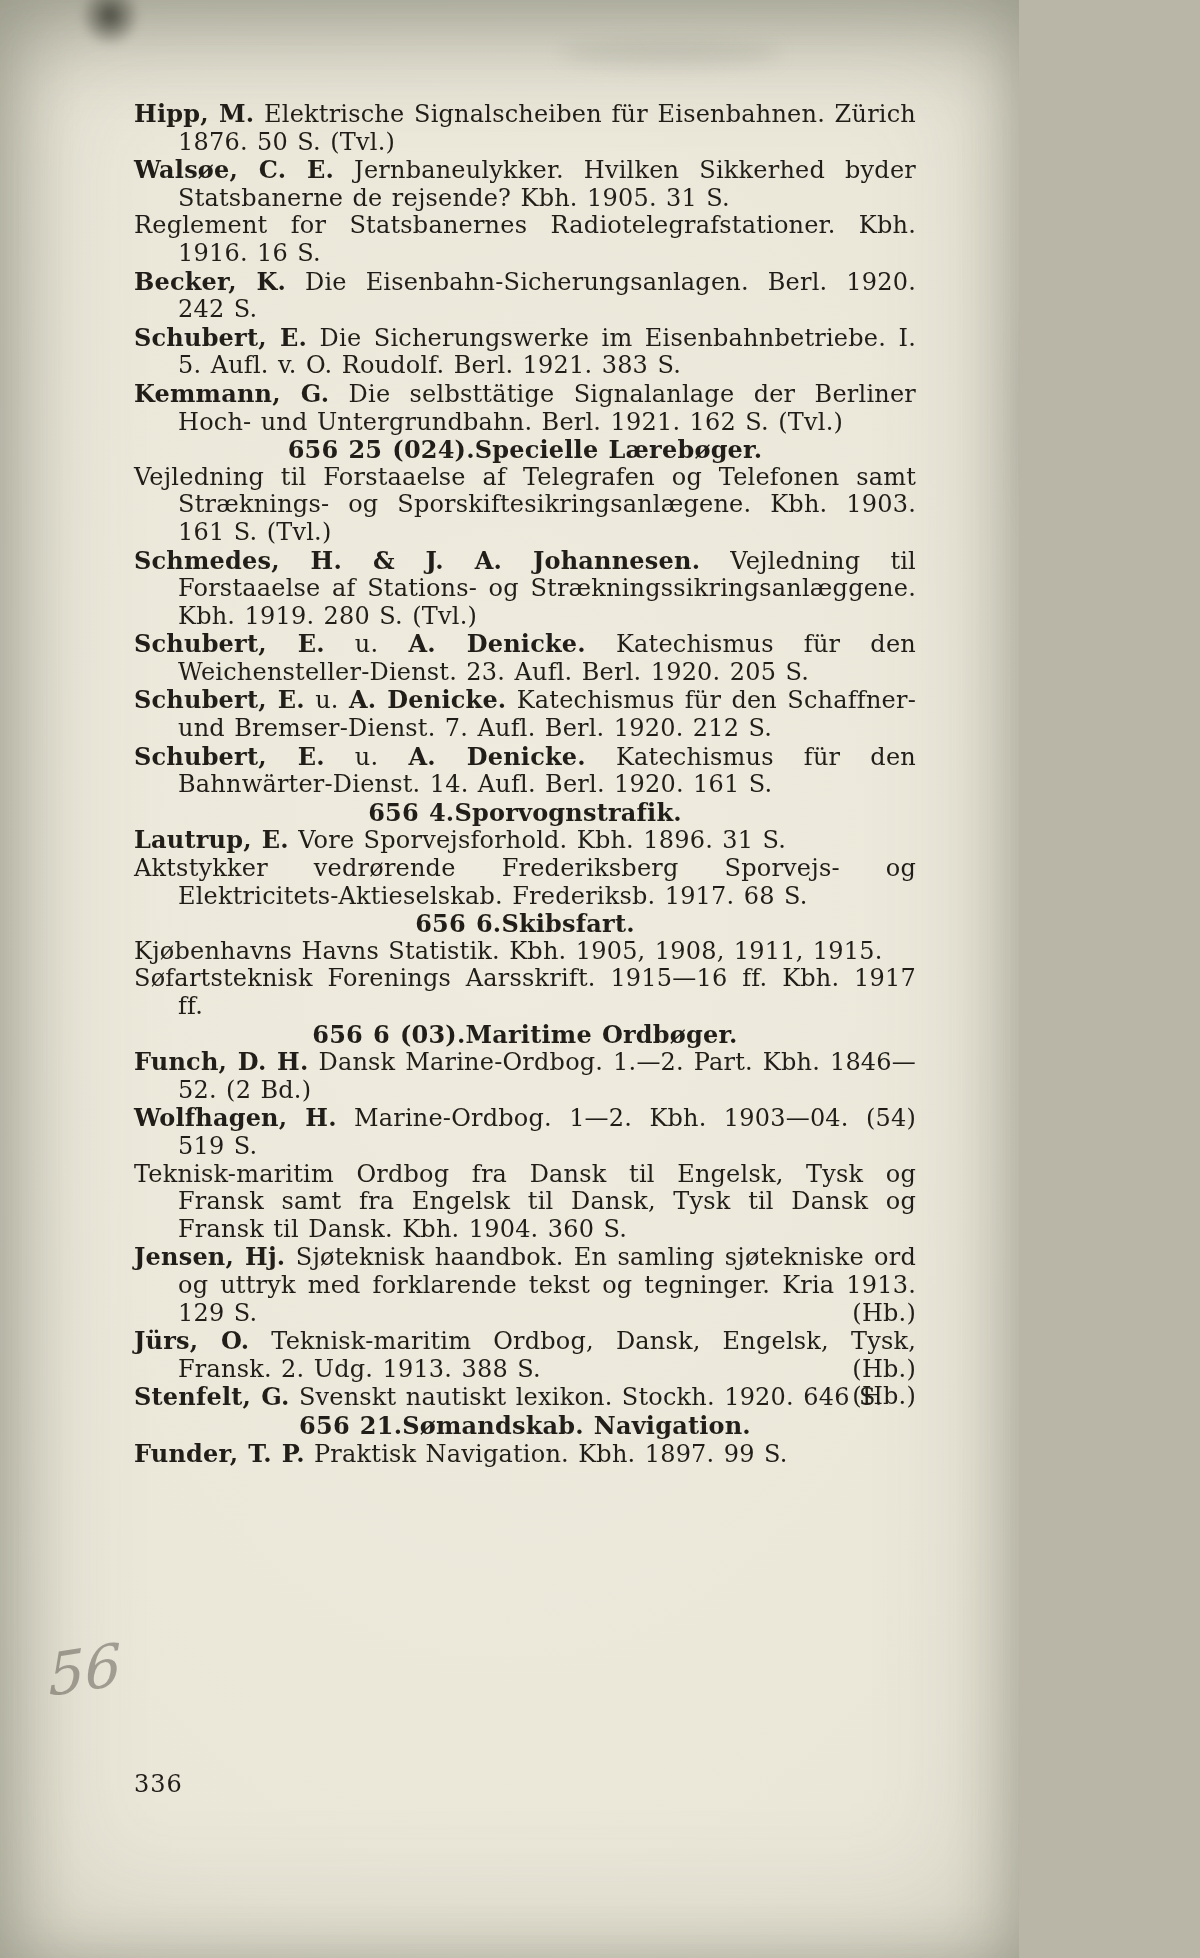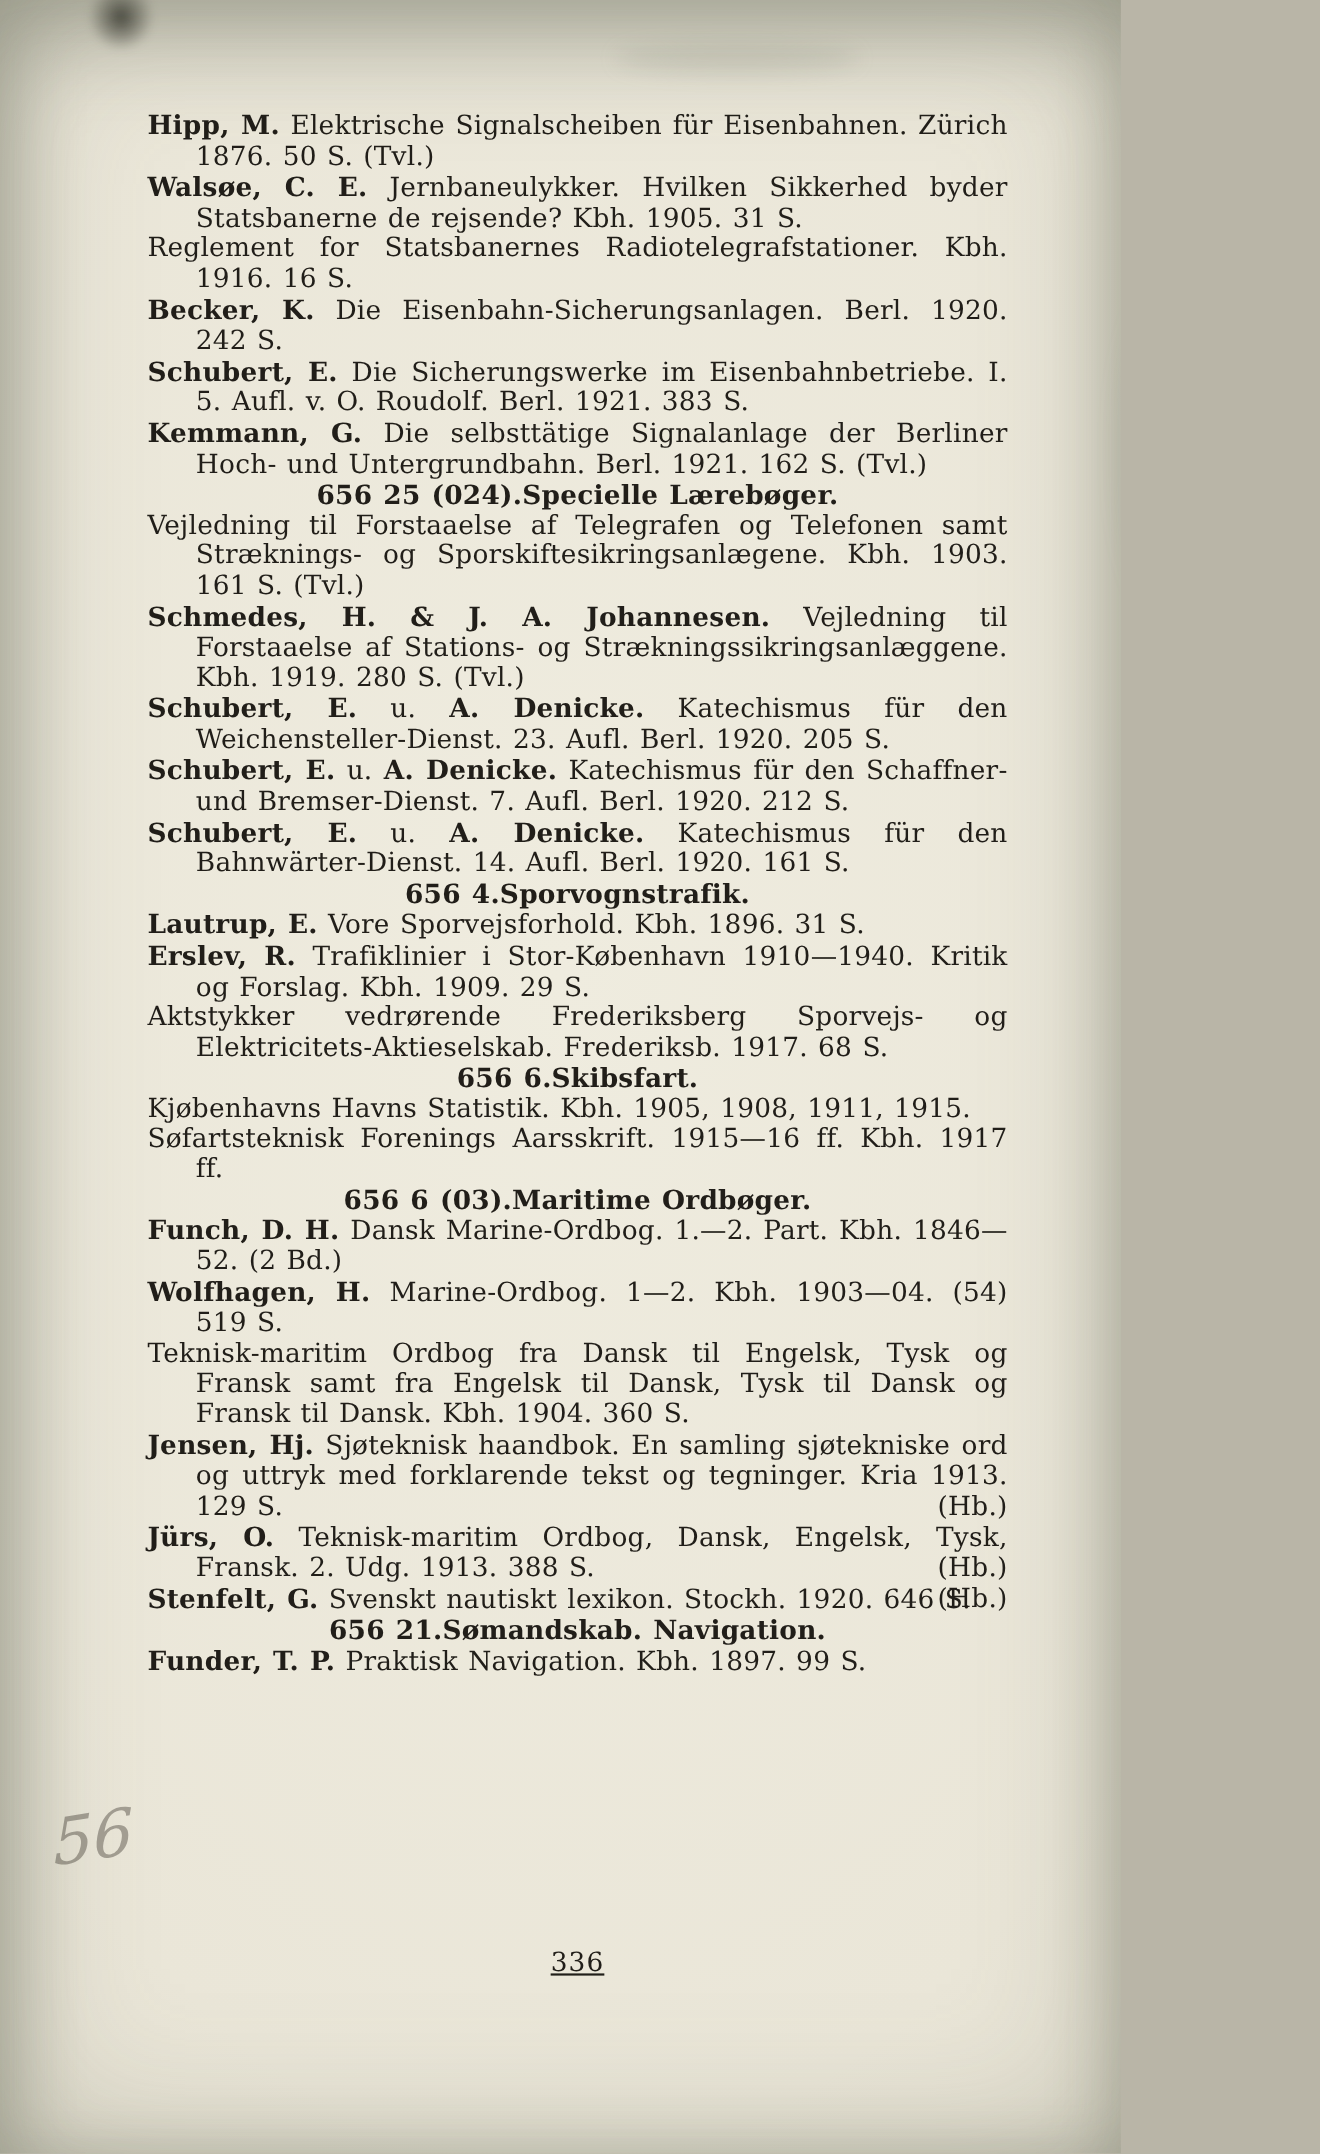--- a/index.html
+++ b/index.html
@@ -82,24 +82,22 @@
   .section {
     display: flex;
     justify-content: center;
     font-weight: bold;
   }
   .page-number {
     position: absolute;
     left: 134px;
     top: 1770px;
     width: 782px;
-    text-align: center;
     font-size: 24px;
     letter-spacing: 1px;
-    text-decoration: underline;
   }
   .pencil-mark {
     position: absolute;
     left: 48px;
     top: 1636px;
     font-size: 58px;
     font-style: italic;
     color: rgba(104, 99, 90, 0.55);
     transform: rotate(-9deg) skewX(-8deg);
     font-family: "DejaVu Serif", serif;
@@ -127,21 +125,20 @@
       <p class="entry"><span>Vejledning til Forstaaelse af Telegrafen og Telefonen samt Stræknings- og Sporskiftesikringsanlægene. Kbh. 1903. 161 S. (Tvl.)</span></p>
       <p class="entry"><span class="b">Schmedes, H. &amp; J. A. Johannesen.</span><span> Vejledning til Forstaaelse af Stations- og Strækningssikringsanlæggene. Kbh. 1919. 280 S. (Tvl.)</span></p>
       <p class="entry"><span class="b">Schubert, E.</span><span> u. </span><span class="b">A. Denicke.</span><span> Katechismus für den Weichensteller-Dienst. 23. Aufl. Berl. 1920. 205 S.</span></p>
       <p class="entry"><span class="b">Schubert, E.</span><span> u. </span><span class="b">A. Denicke.</span><span> Katechismus für den Schaffner- und Bremser-Dienst. 7. Aufl. Berl. 1920. 212 S.</span></p>
       <p class="entry"><span class="b">Schubert, E.</span><span> u. </span><span class="b">A. Denicke.</span><span> Katechismus für den Bahnwärter-Dienst. 14. Aufl. Berl. 1920. 161 S.</span></p>
       <div class="section">
         <span>656 4.</span>
         <span>Sporvognstrafik.</span>
       </div>
       <p class="entry"><span class="b">Lautrup, E.</span><span> Vore Sporvejsforhold. Kbh. 1896. 31 S.</span></p>
-      <p class="entry"><span class="b">Erslev, R.</span><span> Trafiklinier i Stor-København 1910—1940. Kritik og Forslag. Kbh. 1909. 29 S.</span></p>
       <p class="entry"><span>Aktstykker vedrørende Frederiksberg Sporvejs- og Elektricitets-Aktieselskab. Frederiksb. 1917. 68 S.</span></p>
       <div class="section">
         <span>656 6.</span>
         <span>Skibsfart.</span>
       </div>
       <p class="entry"><span>Kjøbenhavns Havns Statistik. Kbh. 1905, 1908, 1911, 1915.</span></p>
       <p class="entry"><span>Søfartsteknisk Forenings Aarsskrift. 1915—16 ff. Kbh. 1917 ff.</span></p>
       <div class="section">
         <span>656 6 (03).</span>
         <span>Maritime Ordbøger.</span>

